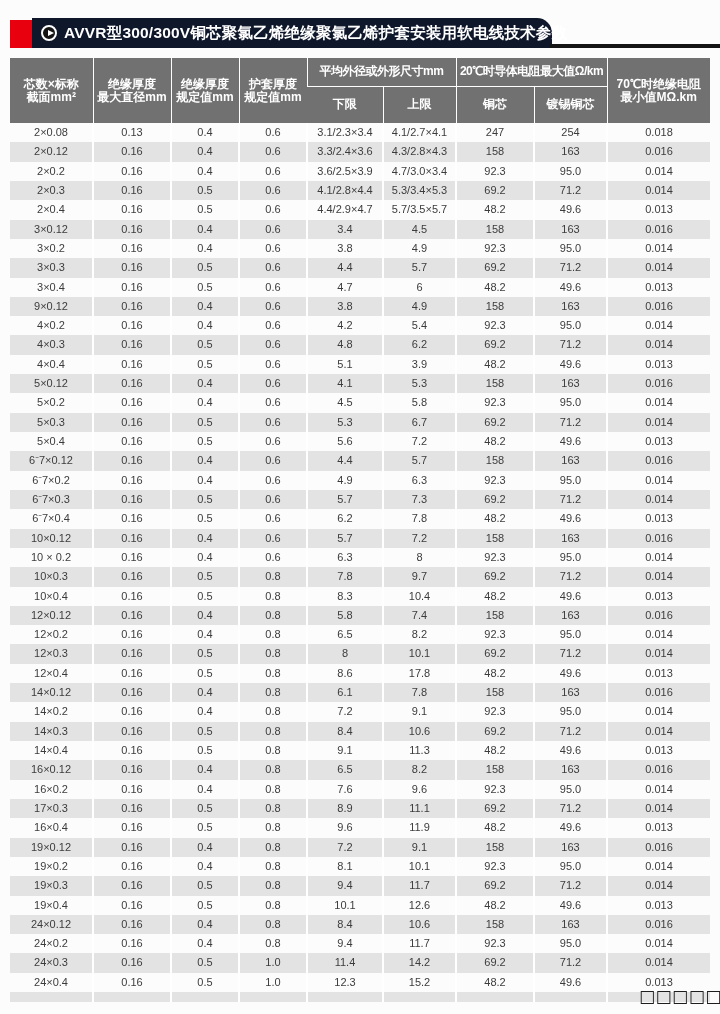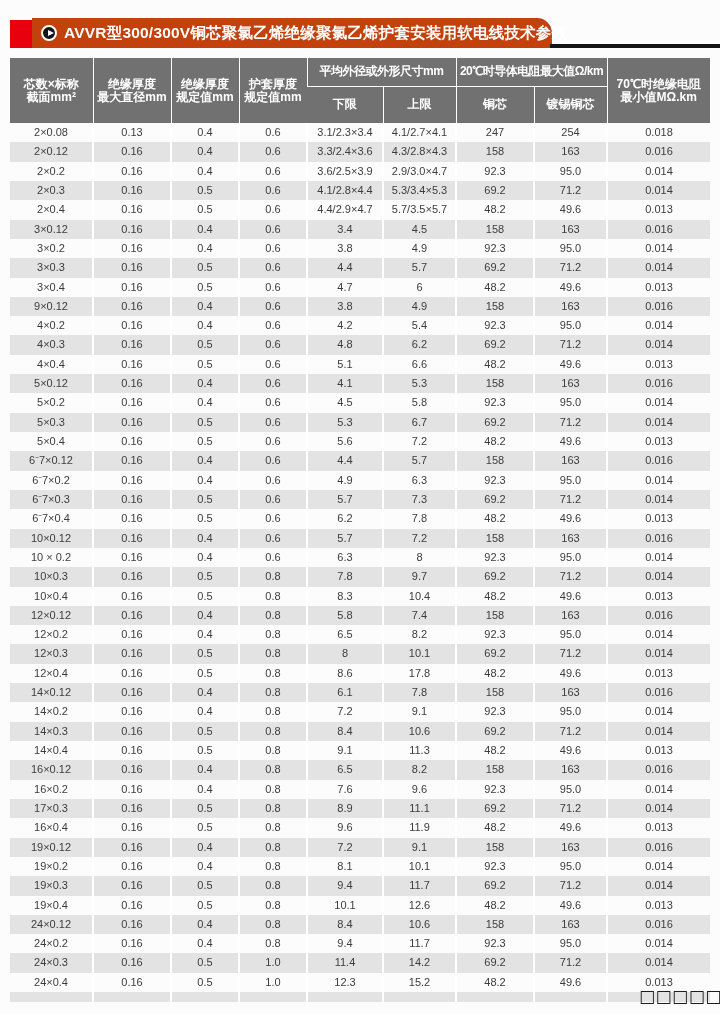--- a/index.html
+++ b/index.html
@@ -6,21 +6,21 @@
   html,body { background:#ffffff; }
   .page {
     position:relative; width:720px; height:1014px;
     background:#fcfcfc; overflow:hidden;
     font-family:"Liberation Sans", sans-serif;
   }
   
   .red-block { position:absolute; left:10px; top:20px; width:23px; height:28px; background:#e8000f; }
   .black-bar {
     position:absolute; left:32px; top:18px; width:520px; height:30px;
-    background:#c2410c; border-top-right-radius:15px;
+    background:#0f172a; border-top-right-radius:15px;
   }
   .title-underline { position:absolute; left:550px; top:44px; width:170px; height:4px; background:#141414; }
   .play-circle {
     position:absolute; left:9px; top:7px; width:16px; height:16px;
     border:2px solid #ffffff; border-radius:50%; background:#141414;
   }
   .play-triangle {
     position:absolute; left:5px; top:3px; width:0; height:0;
     border-left:6px solid #ffffff; border-top:3.5px solid transparent; border-bottom:3.5px solid transparent;
   }
@@ -138,21 +138,21 @@
             <td>158</td>
             <td>163</td>
             <td>0.016</td>
           </tr>
           <tr>
             <td>2×0.2</td>
             <td>0.16</td>
             <td>0.4</td>
             <td>0.6</td>
             <td>3.6/2.5×3.9</td>
-            <td>2.9/3.0×4.7</td>
+            <td>4.7/3.0×3.4</td>
             <td>92.3</td>
             <td>95.0</td>
             <td>0.014</td>
           </tr>
           <tr>
             <td>2×0.3</td>
             <td>0.16</td>
             <td>0.5</td>
             <td>0.6</td>
             <td>4.1/2.8×4.4</td>
@@ -248,21 +248,21 @@
             <td>69.2</td>
             <td>71.2</td>
             <td>0.014</td>
           </tr>
           <tr>
             <td>4×0.4</td>
             <td>0.16</td>
             <td>0.5</td>
             <td>0.6</td>
             <td>5.1</td>
-            <td>6.6</td>
+            <td>3.9</td>
             <td>48.2</td>
             <td>49.6</td>
             <td>0.013</td>
           </tr>
           <tr>
             <td>5×0.12</td>
             <td>0.16</td>
             <td>0.4</td>
             <td>0.6</td>
             <td>4.1</td>

